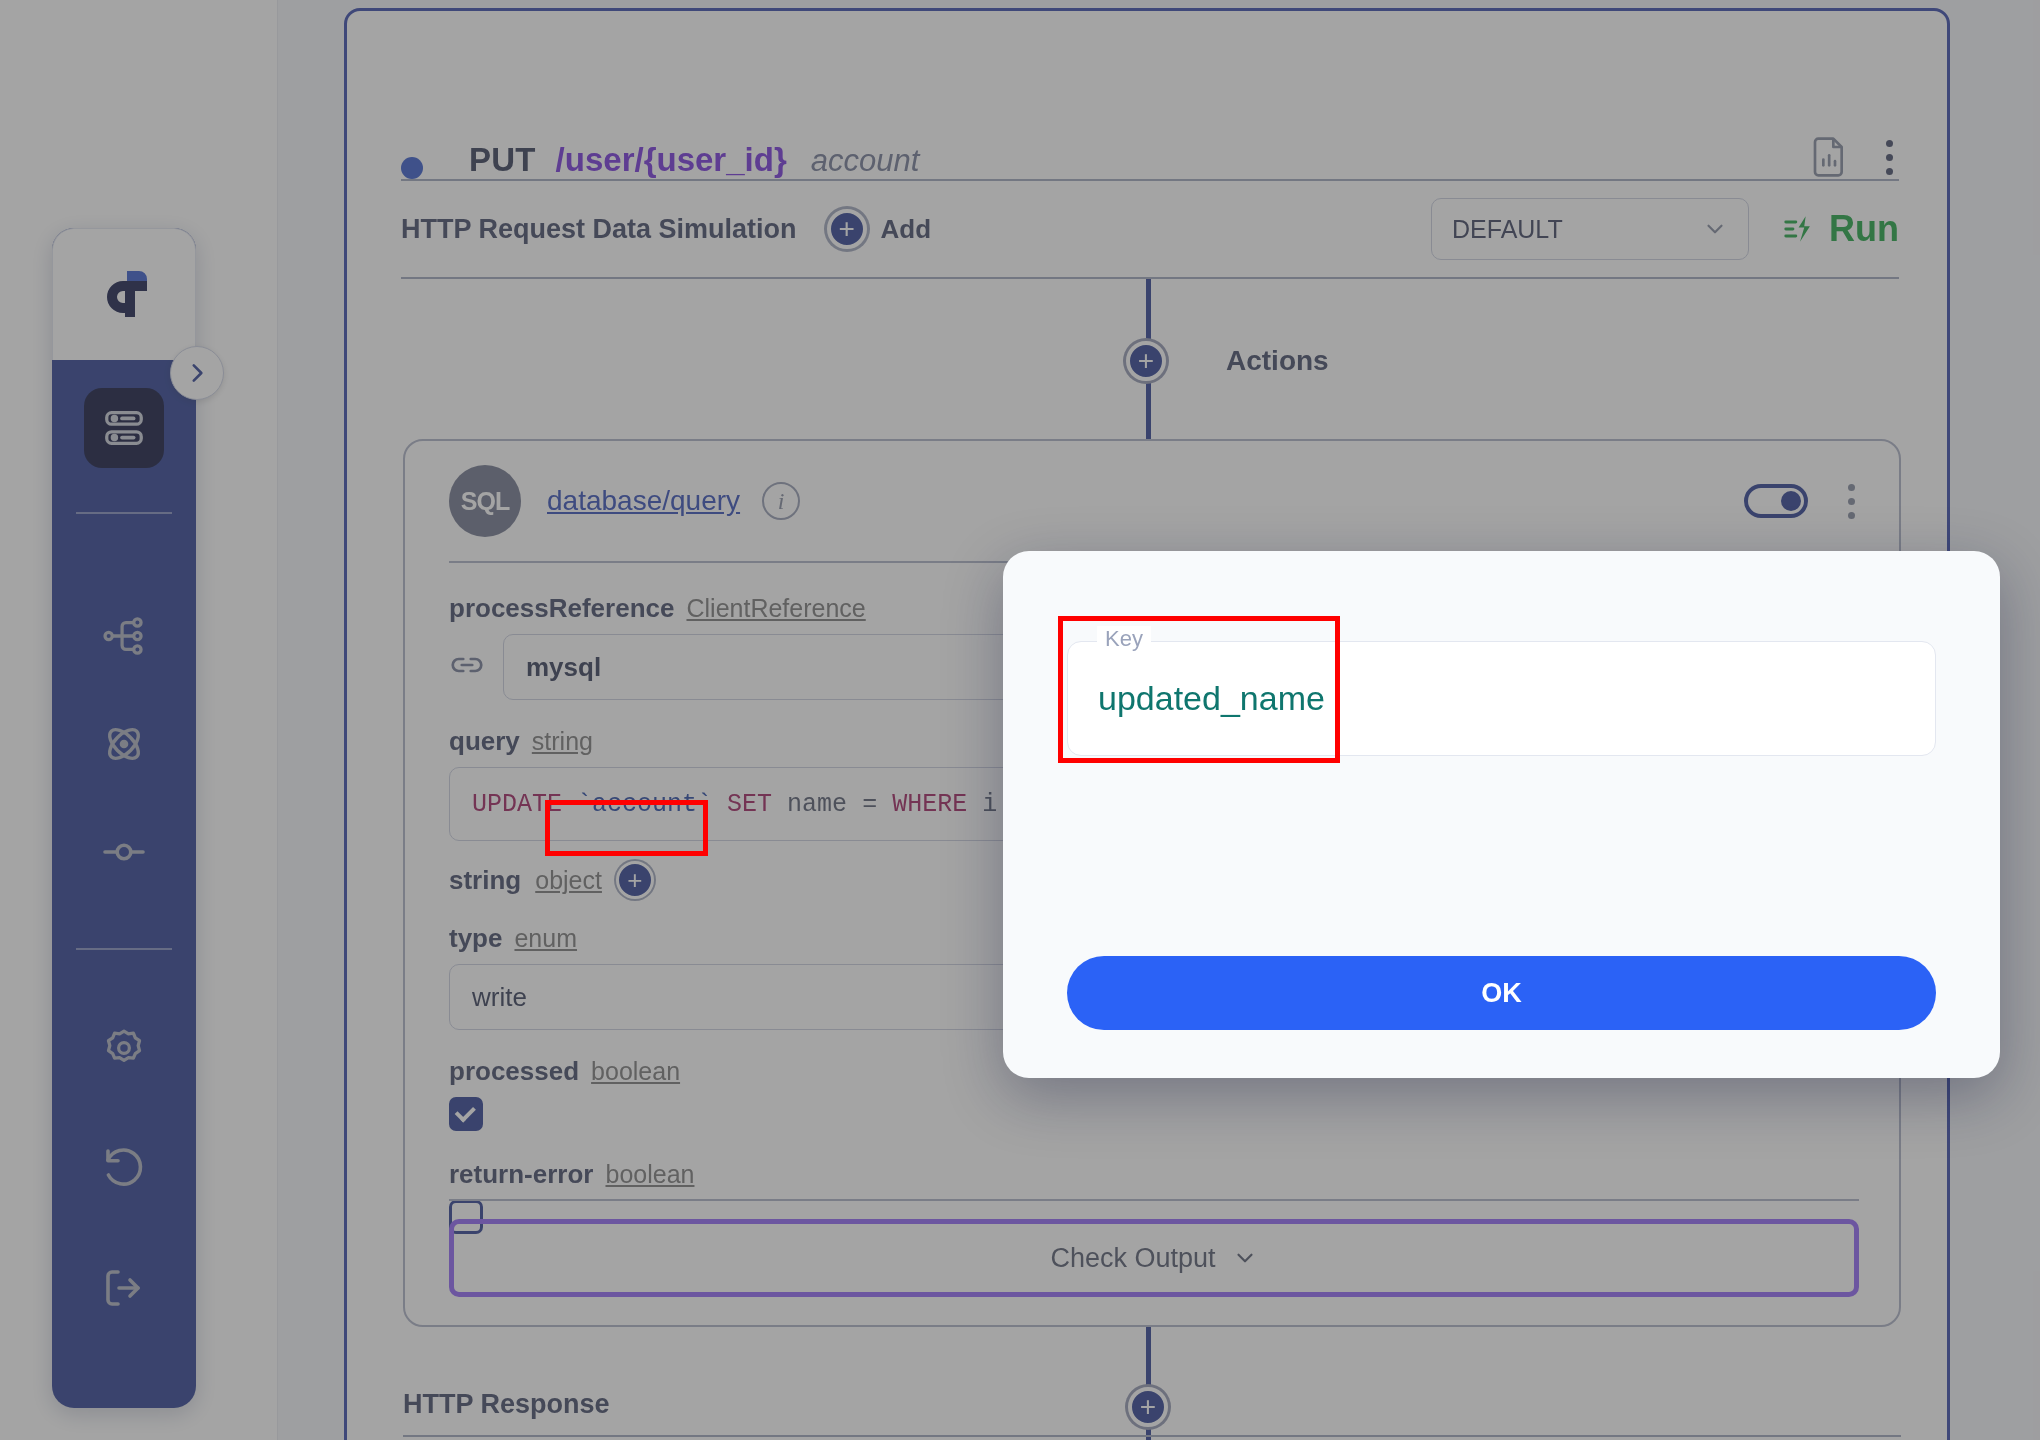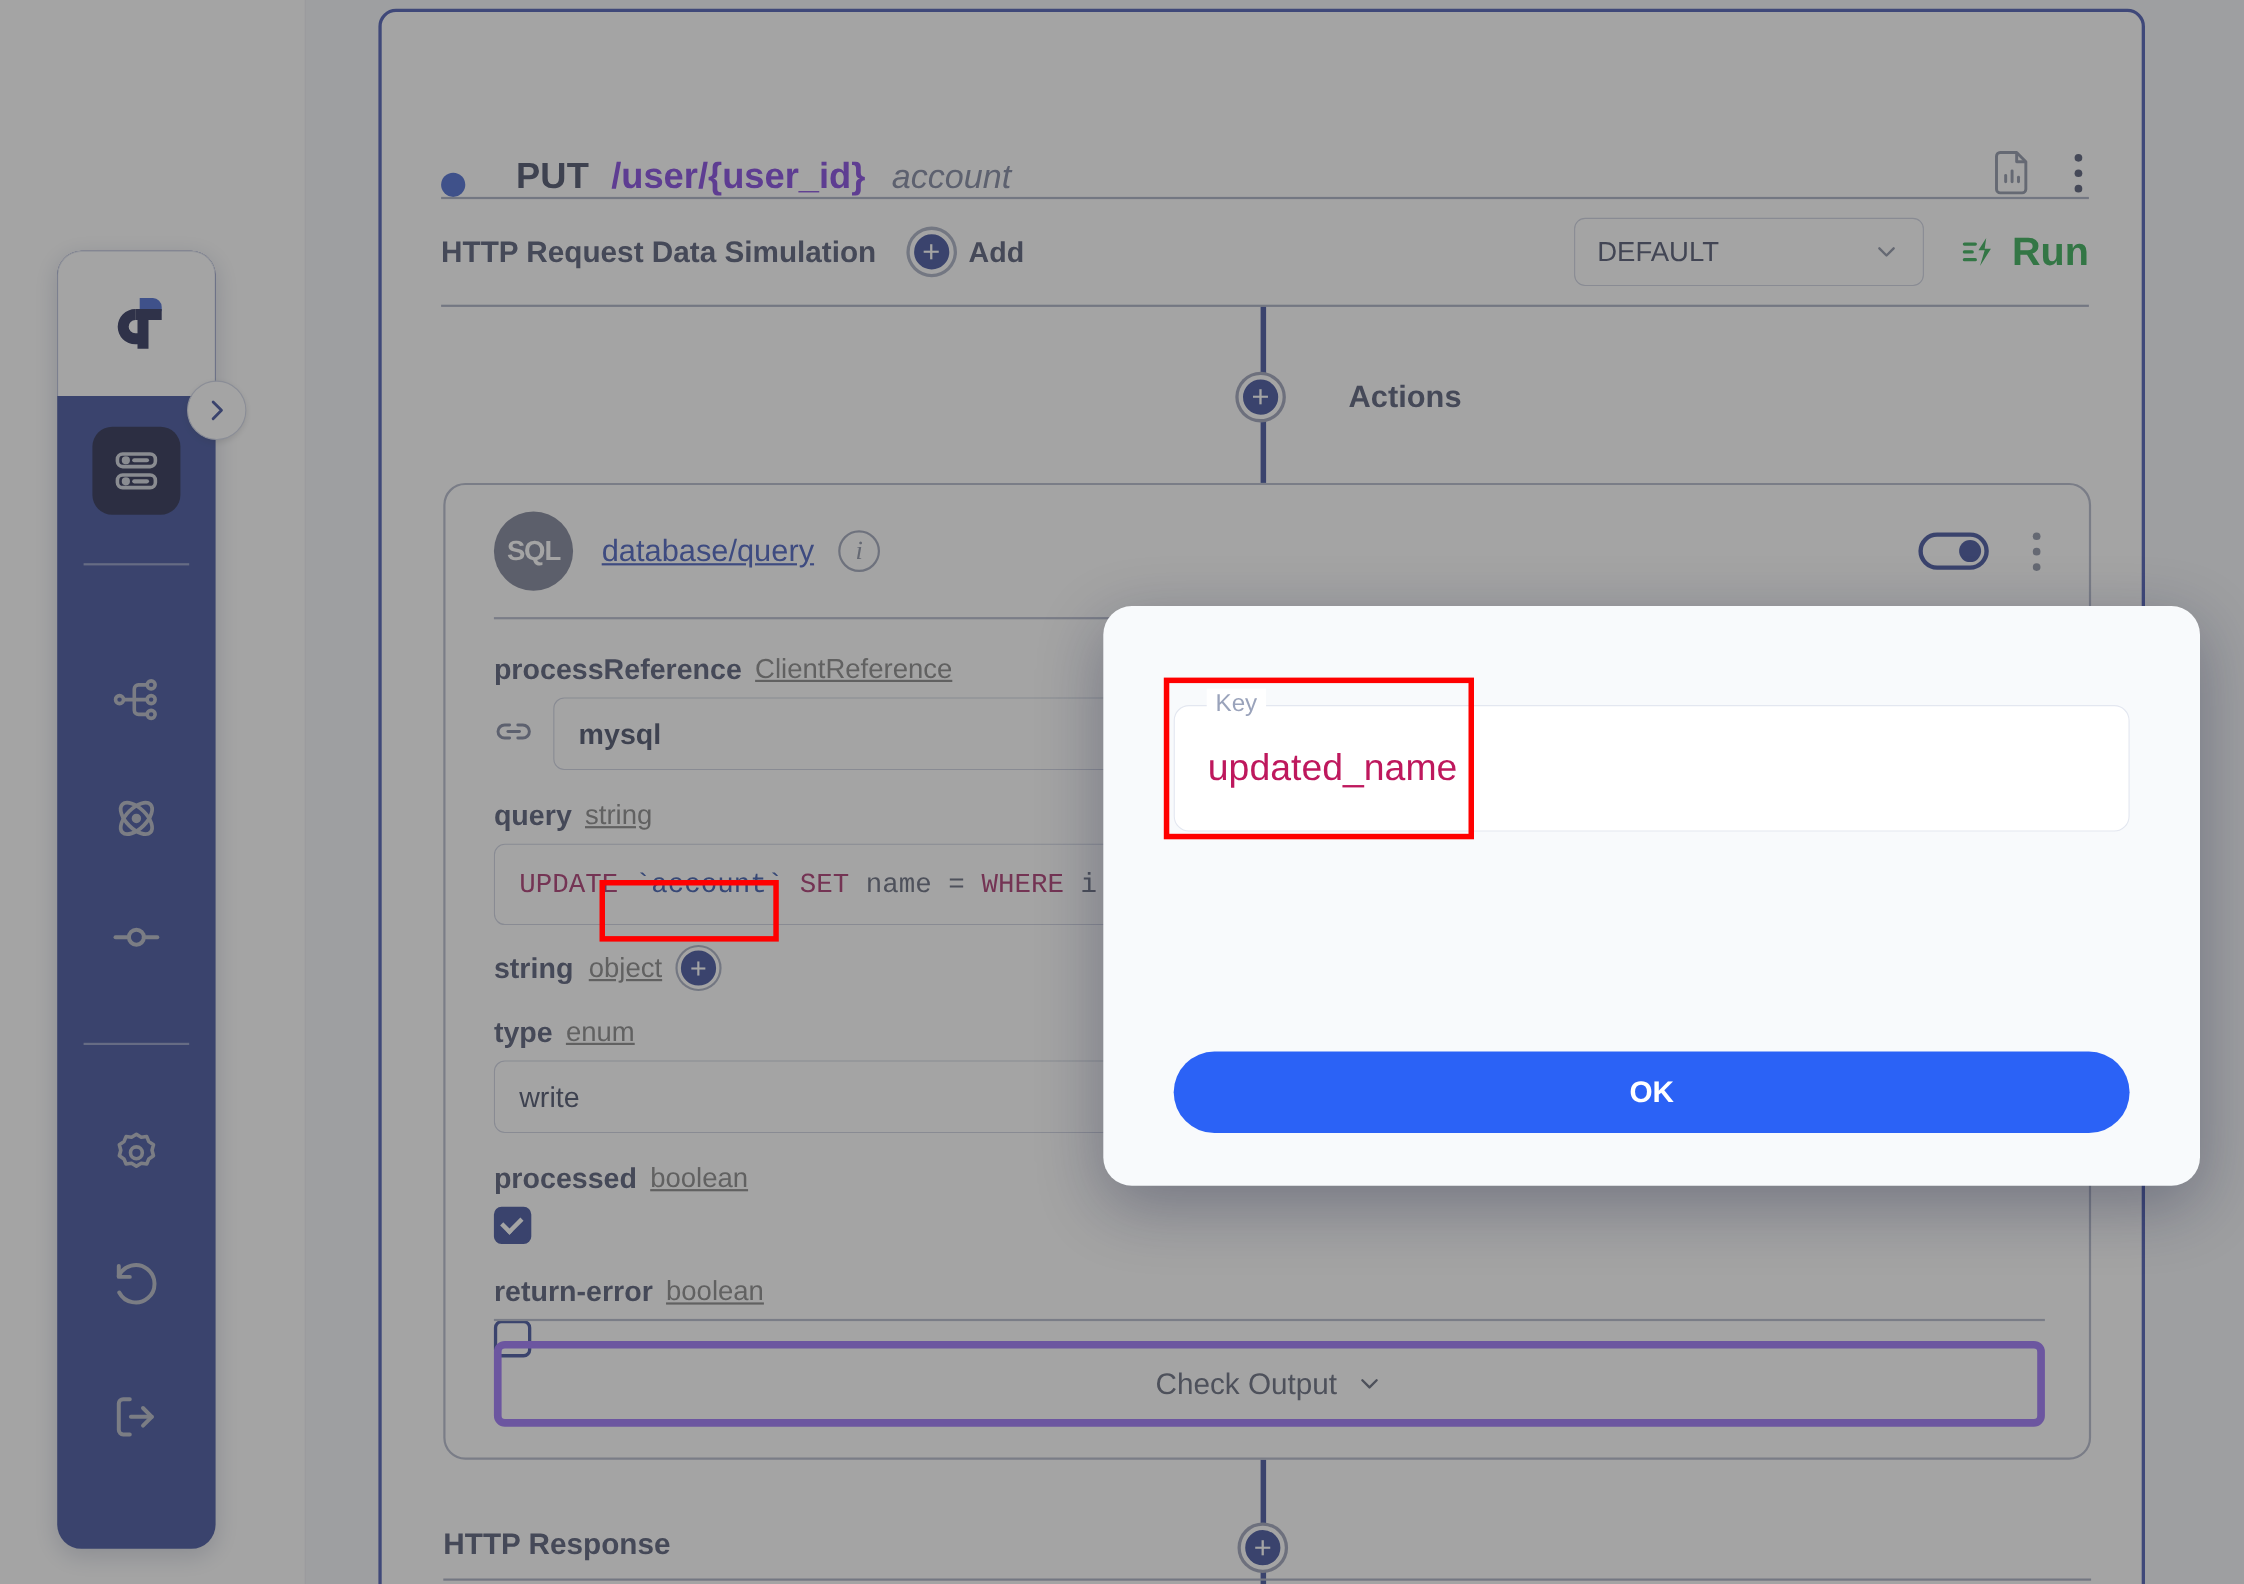--- a/index.html
+++ b/index.html
@@ -321,21 +321,21 @@
     transform: rotate(-45deg) translate(1px,-2px);
   }
 
   .sql-foot-divider {
     position: absolute; left: 44px; bottom: 124px;
     width: 1410px; height: 2px; background: #a7adc2;
   }
   .check-output {
     position: absolute; left: 44px; bottom: 28px;
     width: 1410px; height: 78px;
-    border: 7px solid #8b5cf6; border-radius: 10px;
+    border: 5px solid #8b5cf6; border-radius: 10px;
     display: flex; align-items: center; justify-content: center;
     gap: 16px;
     font-size: 27px; color: #4b5268; font-weight: 500;
   }
 
   .http-response-label {
     position: absolute; left: 56px; top: 1378px;
     font-size: 27px; font-weight: 700; color: #3a4160;
   }
   .http-response-rule {
@@ -363,21 +363,21 @@
     position: relative;
     margin-top: 42px;
   }
   .outlined-input {
     width: 100%; height: 115px;
     background: #ffffff;
     border: 1px solid #e3e7f0;
     border-radius: 14px;
     display: flex; align-items: center;
     padding: 0 30px;
-    font-size: 34px; color: #be185d;
+    font-size: 34px; color: #0f766e;
   }
   .field-legend {
     position: absolute;
     left: 30px; top: -15px;
     background: #ffffff;
     padding: 0 8px;
     font-size: 22px;
     color: #9aa3bb;
   }
   .key-hl {

